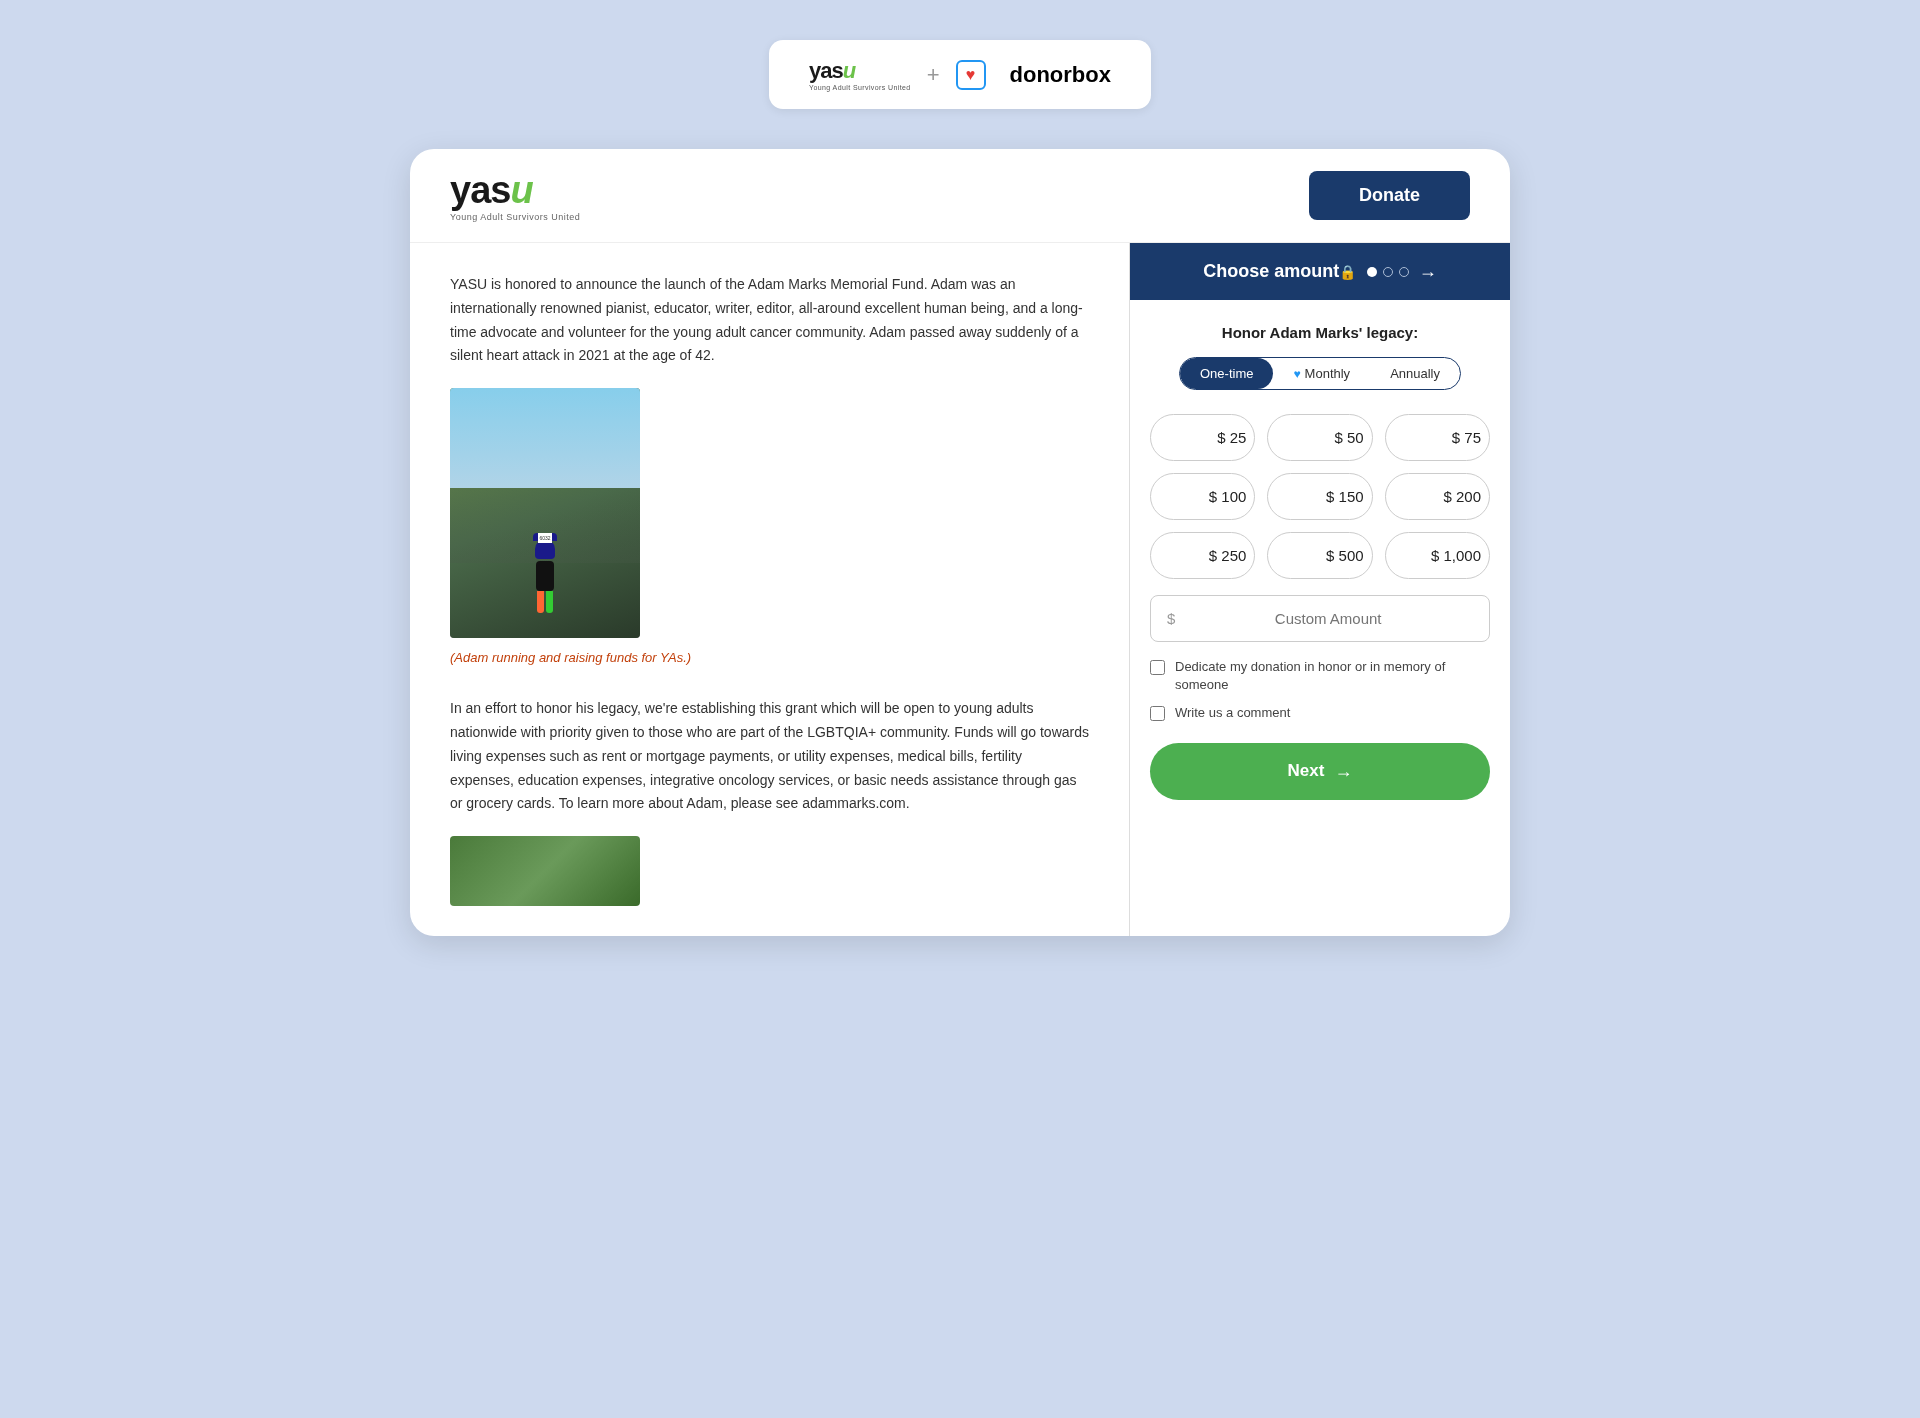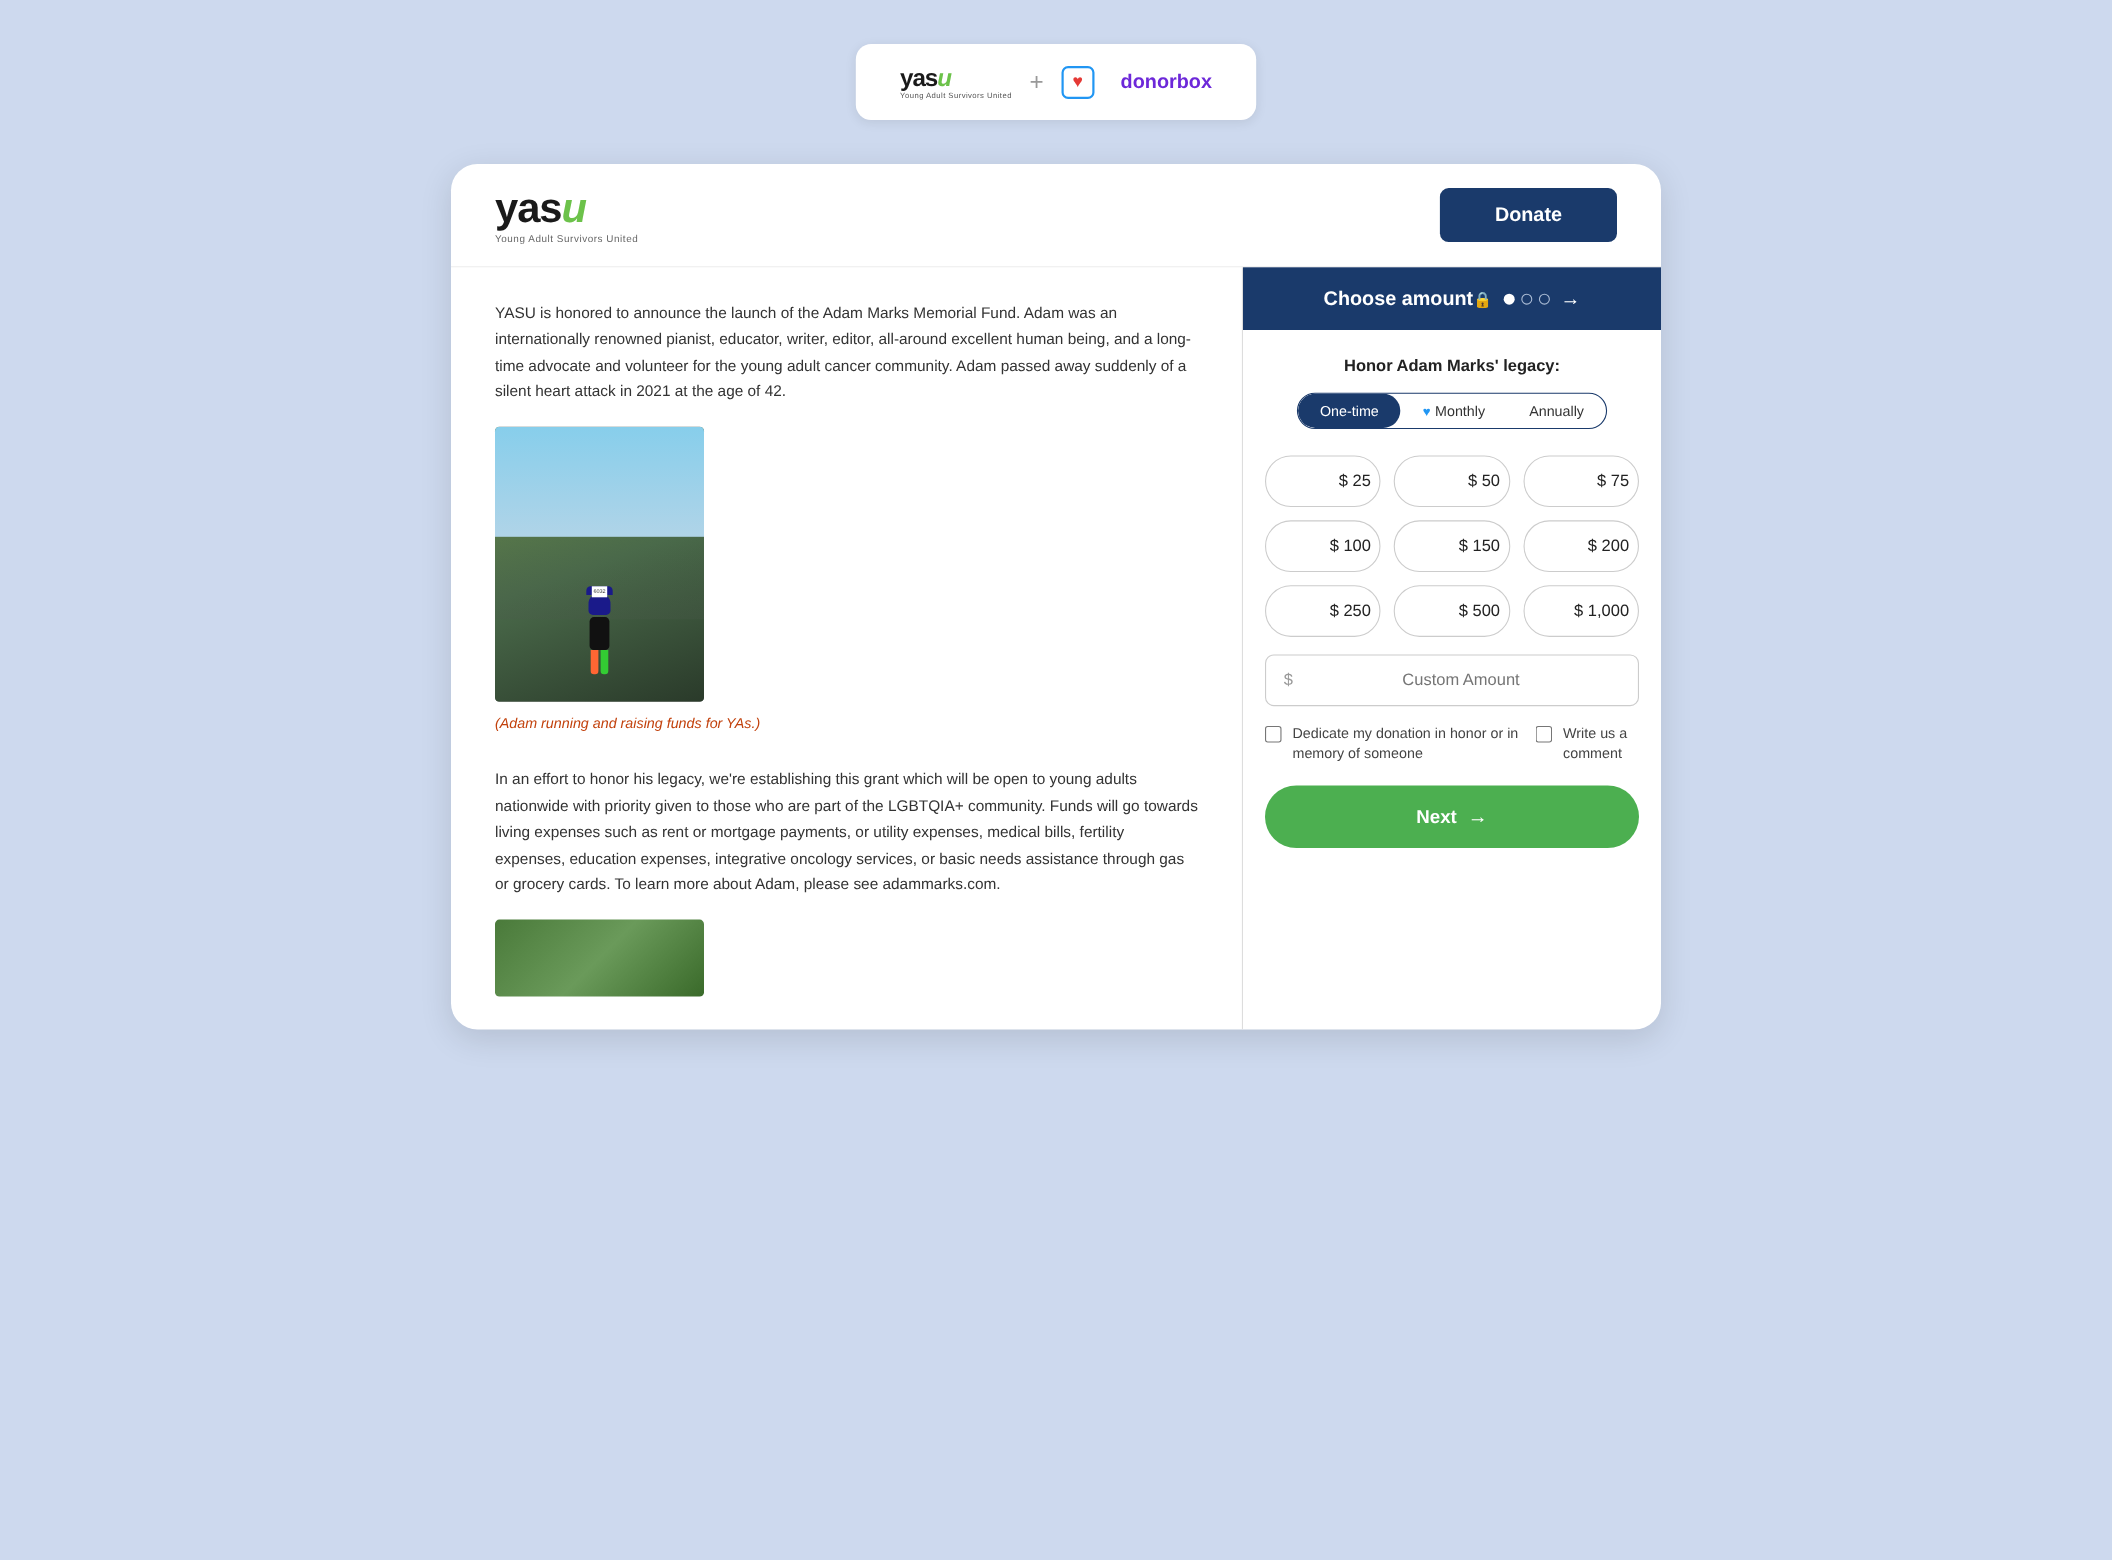--- a/index.html
+++ b/index.html
@@ -39,23 +39,23 @@
       height: 30px;
       border: 2px solid #2196f3;
       border-radius: 6px;
       display: flex;
       align-items: center;
       justify-content: center;
       color: #e53935;
       font-size: 16px;
     }
     .donorbox-text {
-      font-size: 18px;
+      font-size: 22px;
       font-weight: 700;
-      color: #6d28d9;
+      color: #000000;
       margin-left: 16px;
     }
 
     
     .main-card {
       background: white;
       border-radius: 24px;
       width: 100%;
       max-width: 1100px;
       overflow: hidden;
@@ -276,20 +276,21 @@
       font-size: 15px;
       color: #aaa;
       width: 100%;
       background: transparent;
       text-align: center;
     }
 
     
     .checkbox-group {
       display: flex;
+      flex-direction: column;
       gap: 10px;
       margin-bottom: 20px;
     }
     .checkbox-item {
       display: flex;
       align-items: flex-start;
       gap: 10px;
     }
     .checkbox-input {
       width: 15px;

